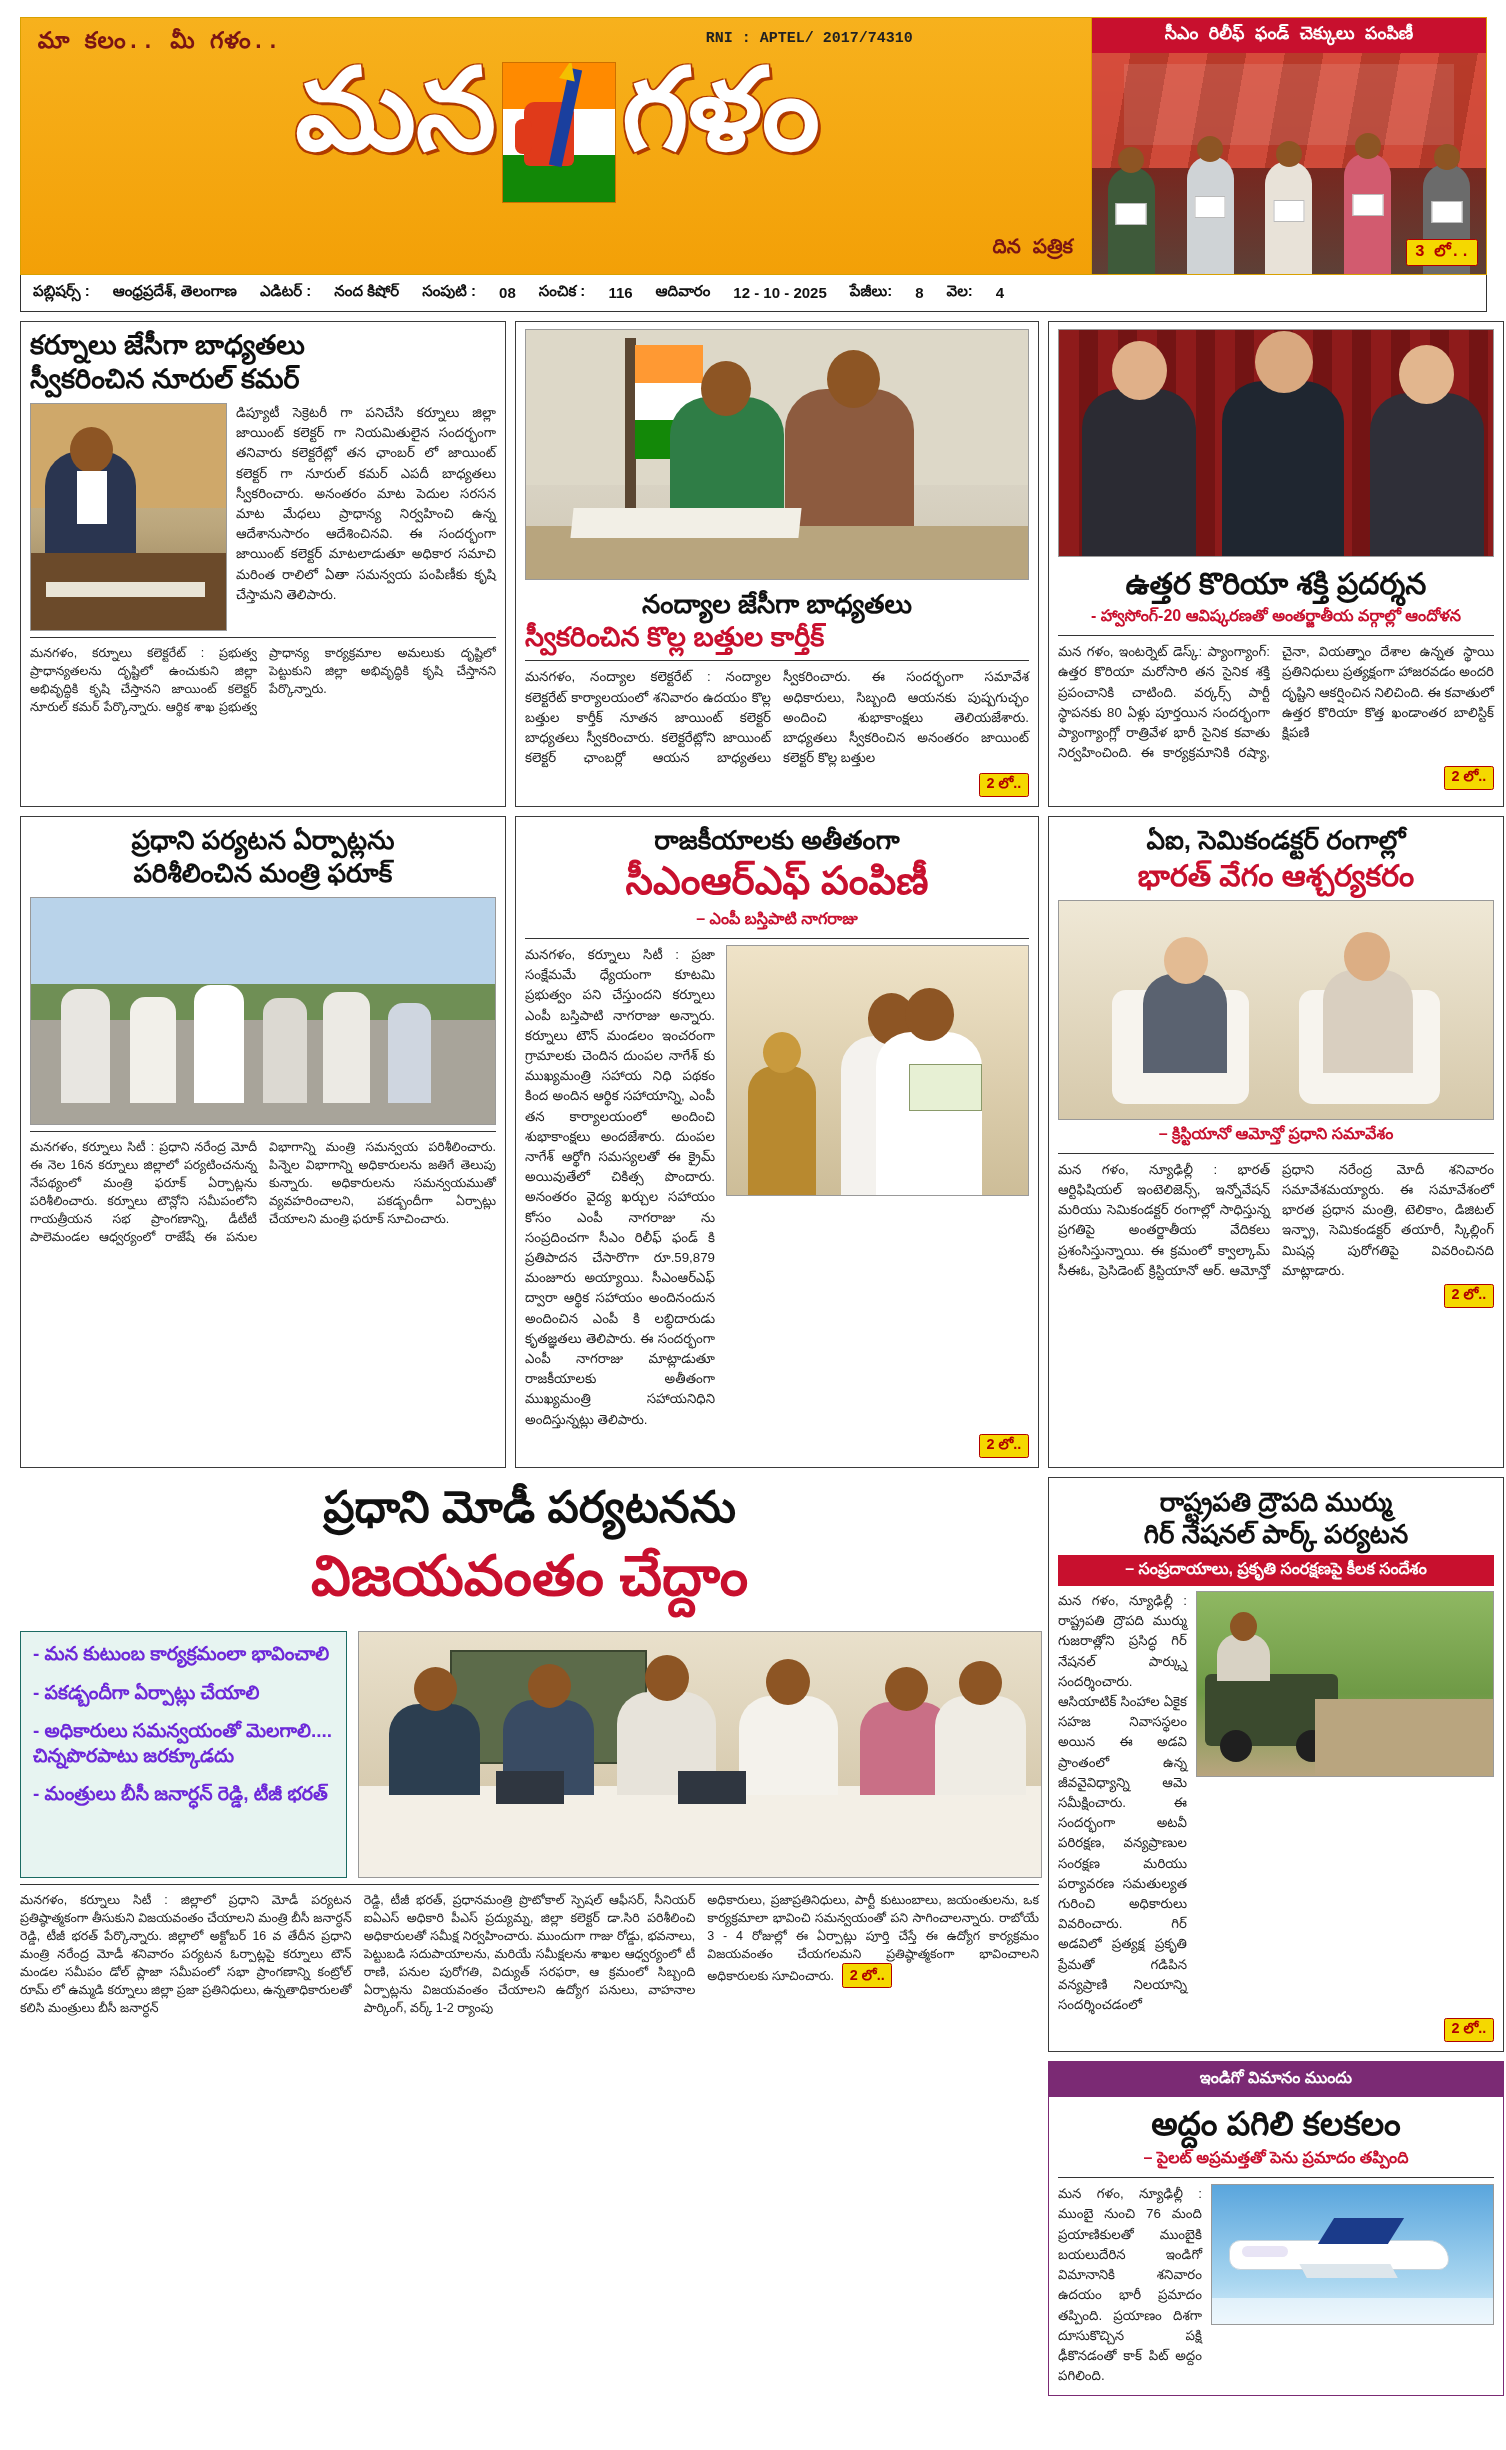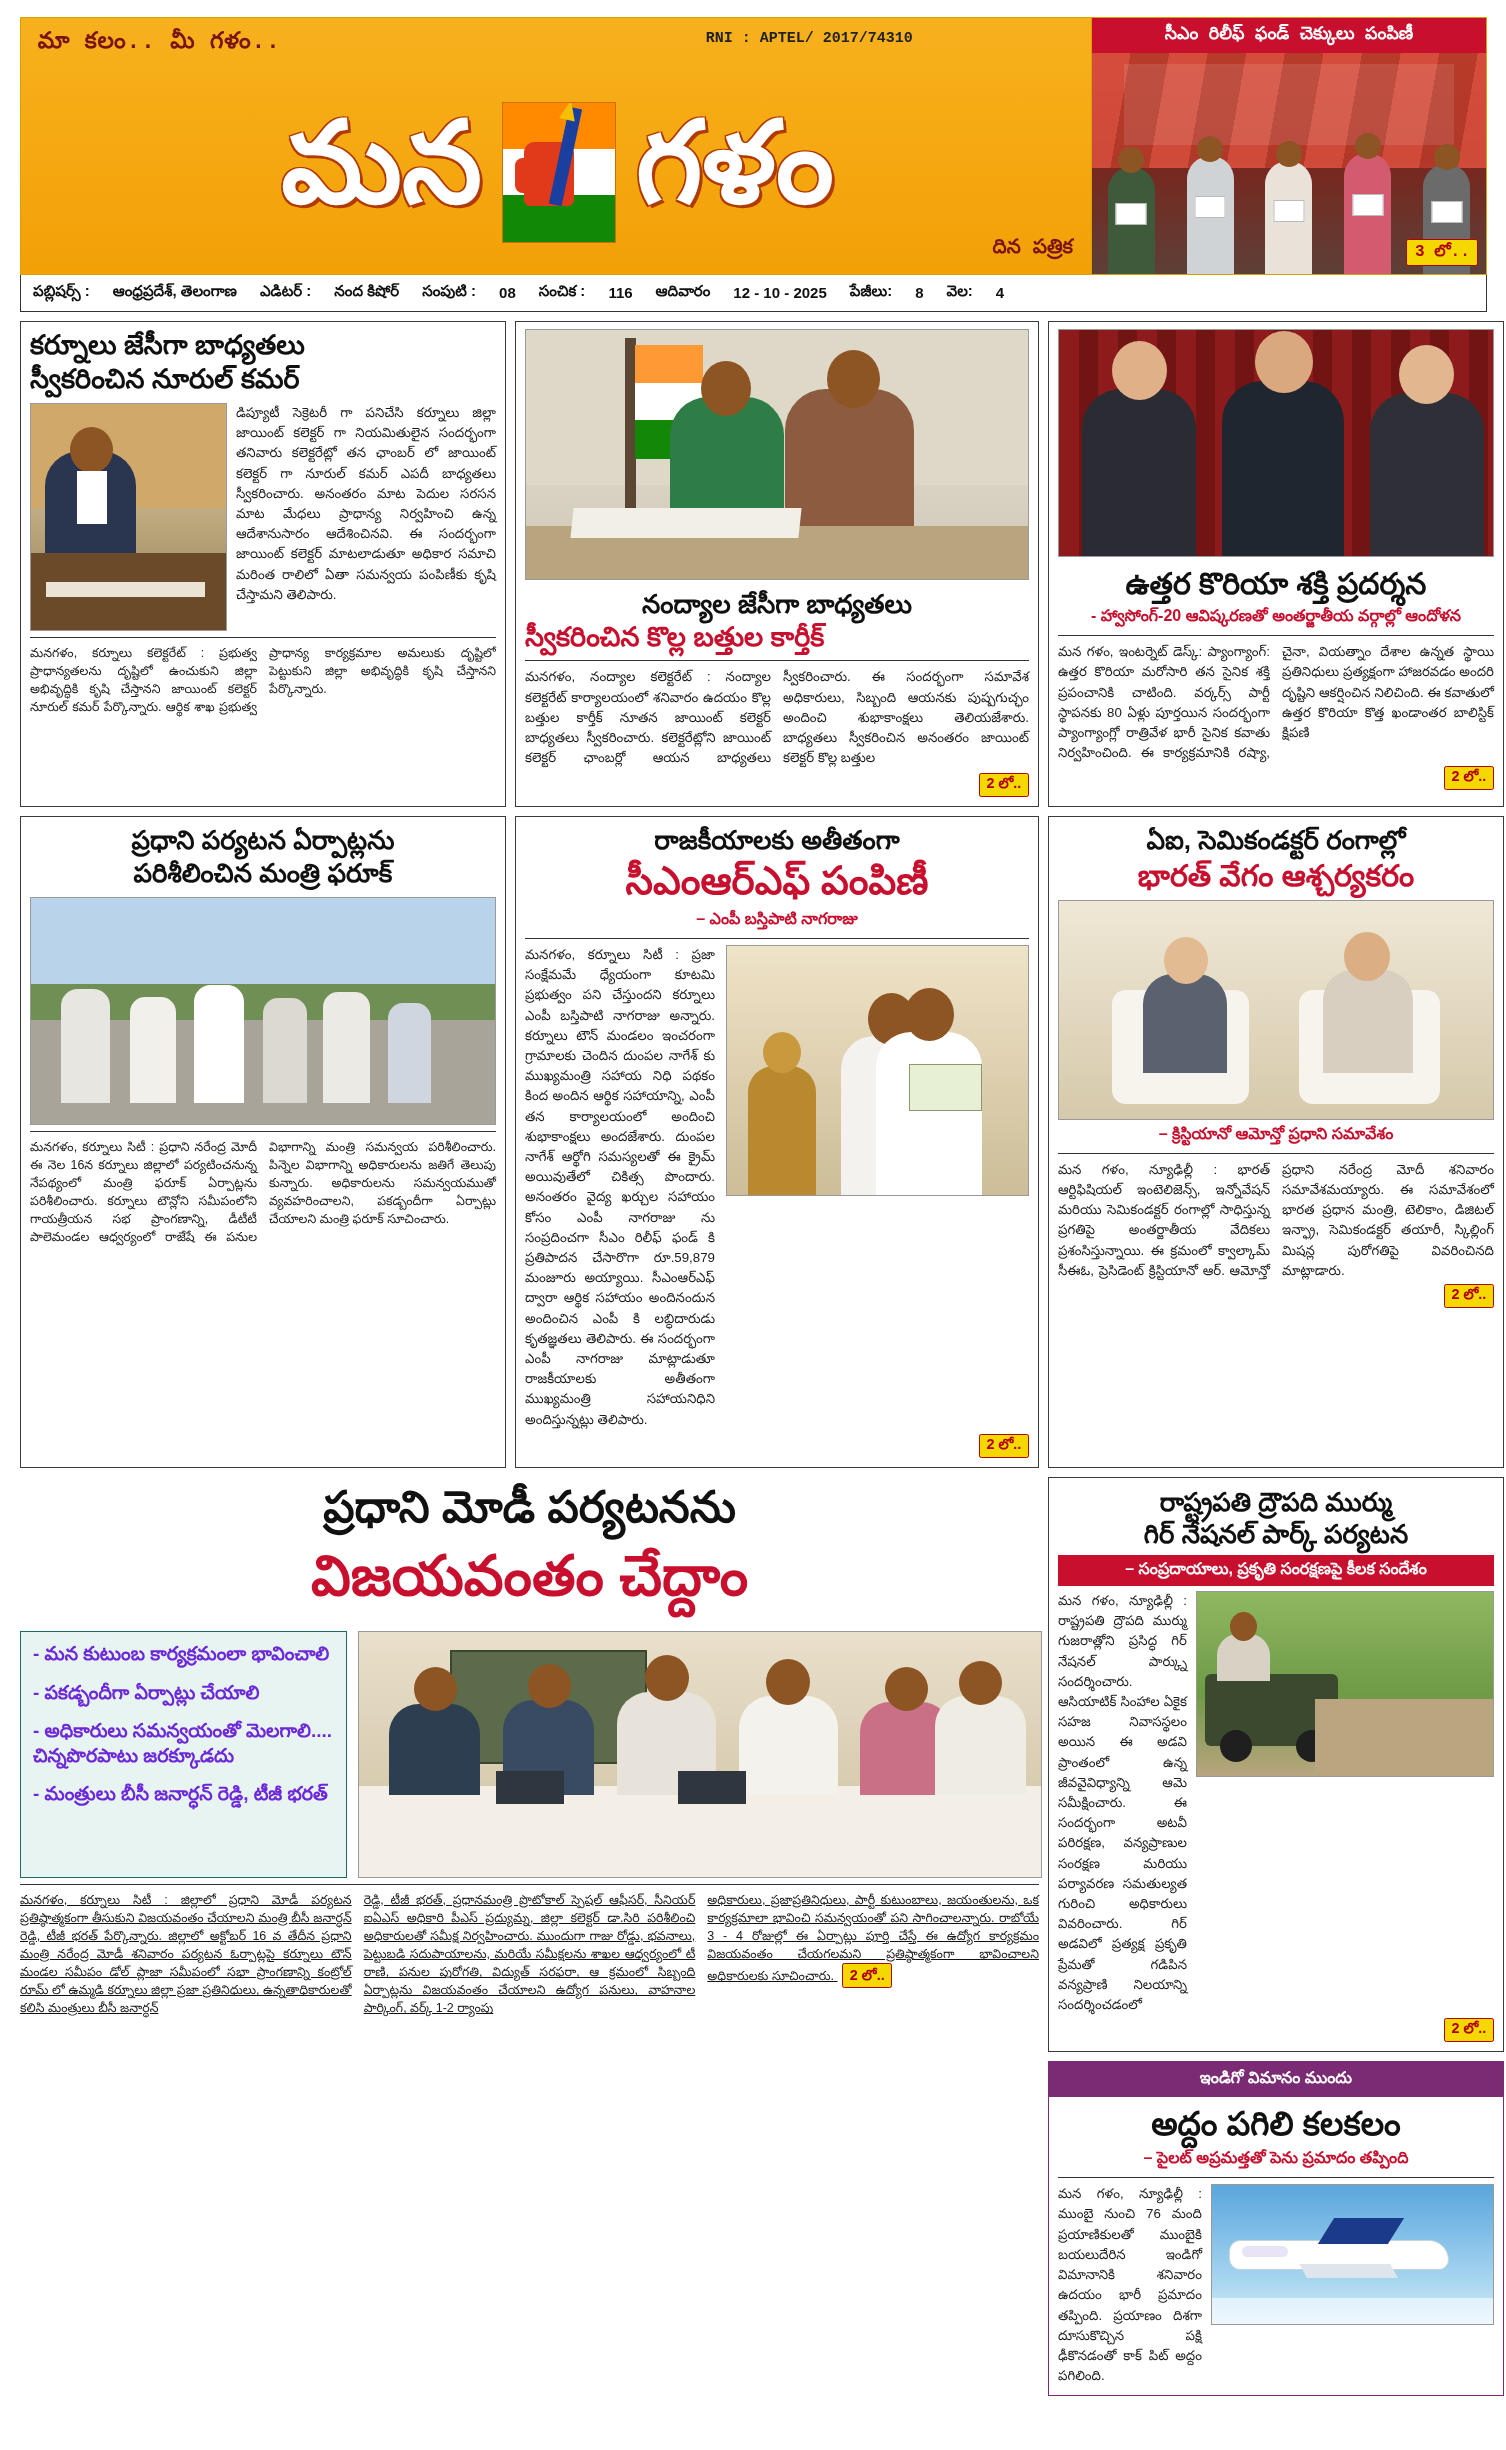--- a/index.html
+++ b/index.html
@@ -40,24 +40,24 @@
   .rni {
     position: absolute;
     top: 12px;
     left: 64%;
     color: #222;
     font-size: 15px;
     font-weight: bold;
   }
   .logo-row {
     display: flex;
-    align-items: center;
+    align-items: flex-start;
     justify-content: center;
     height: 220px;
-    gap: 20px;
+    gap: 6px;
     margin-top: 3px;
   }
   .logo-word {
     font-size: 114px;
     font-weight: bold;
     color: #ffffff;
     text-shadow: 3px 3px 0 #b03a00, -1.5px -1.5px 0 #b03a00, 1.5px -1.5px 0 #b03a00, -1.5px 1.5px 0 #b03a00;
     line-height: 1;
   }
   .logo-emblem {
@@ -484,21 +484,21 @@
           <div class="head" style="left:407px;bottom:172px;width:44px;height:46px;"></div>
           <div style="position:absolute;left:501px;bottom:82px;width:91px;height:93px;background:#c96f86;border-radius:30px 30px 0 0;"></div>
           <div class="head" style="left:526px;bottom:166px;width:43px;height:44px;"></div>
           <div style="position:absolute;right:15px;bottom:82px;width:91px;height:99px;background:#efece4;border-radius:30px 30px 0 0;"></div>
           <div class="head" style="right:39px;bottom:172px;width:43px;height:44px;"></div>
           <div style="position:absolute;left:137px;bottom:73px;width:68px;height:33px;background:#2f3640;"></div>
           <div style="position:absolute;left:319px;bottom:73px;width:68px;height:33px;background:#2f3640;"></div>
         </div>
       </div>
       <div class="rule"></div>
-      <div style="display:grid;grid-template-columns:1fr 1fr 1fr;gap:12px;text-decoration:underline;">
+      <div style="display:grid;grid-template-columns:1fr 1fr 1fr;gap:12px;">
         <div class="caption">మనగళం, కర్నూలు సిటీ : జిల్లాలో ప్రధాని మోడీ పర్యటన ప్రతిష్ఠాత్మకంగా తీసుకుని విజయవంతం చేయాలని మంత్రి బీసీ జనార్ధన్ రెడ్డి, టీజీ భరత్ పేర్కొన్నారు. జిల్లాలో అక్టోబర్ 16 వ తేదీన ప్రధాని మంత్రి నరేంద్ర మోడీ శనివారం పర్యటన ఓర్పాట్లపై కర్నూలు టౌన్ మండల సమీపం డోల్ ప్లాజా సమీపంలో సభా ప్రాంగణాన్ని కంట్రోల్ రూమ్ లో ఉమ్మడి కర్నూలు జిల్లా ప్రజా ప్రతినిధులు, ఉన్నతాధికారులతో కలిసి మంత్రులు బీసీ జనార్ధన్</div>
         <div class="caption">రెడ్డి, టీజీ భరత్, ప్రధానమంత్రి ప్రొటోకాల్ స్పెషల్ ఆఫీసర్, సీనియర్ ఐఏఎస్ అధికారి పీఎస్ ప్రద్యుమ్న, జిల్లా కలెక్టర్ డా.సిరి పరిశీలించి అధికారులతో సమీక్ష నిర్వహించారు. ముందుగా గాజు రోడ్డు, భవనాలు, పెట్టుబడి సదుపాయాలను, మరియే సమీక్షలను శాఖల ఆధ్వర్యంలో టీ రాణి, పనుల పురోగతి, విద్యుత్ సరఫరా, ఆ క్రమంలో సిబ్బంది ఏర్పాట్లను విజయవంతం చేయాలని ఉద్యోగ పనులు, వాహనాల పార్కింగ్, వర్క్ 1-2 ర్యాంపు</div>
         <div class="caption">
           <span>అధికారులు, ప్రజాప్రతినిధులు, పార్టీ కుటుంబాలు, జయంతులను, ఒక కార్యక్రమాలా భావించి సమన్వయంతో పని సాగించాలన్నారు. రాబోయే 3 - 4 రోజుల్లో ఈ ఏర్పాట్లు పూర్తి చేస్తే ఈ ఉద్యోగ కార్యక్రమం విజయవంతం చేయగలమని ప్రతిష్ఠాత్మకంగా భావించాలని అధికారులకు సూచించారు.</span>
           <span class="tag" style="position:static;display:inline-block;margin-left:4.6px;">2 లో..</span>
         </div>
       </div>
     </div>
 
     <div>

